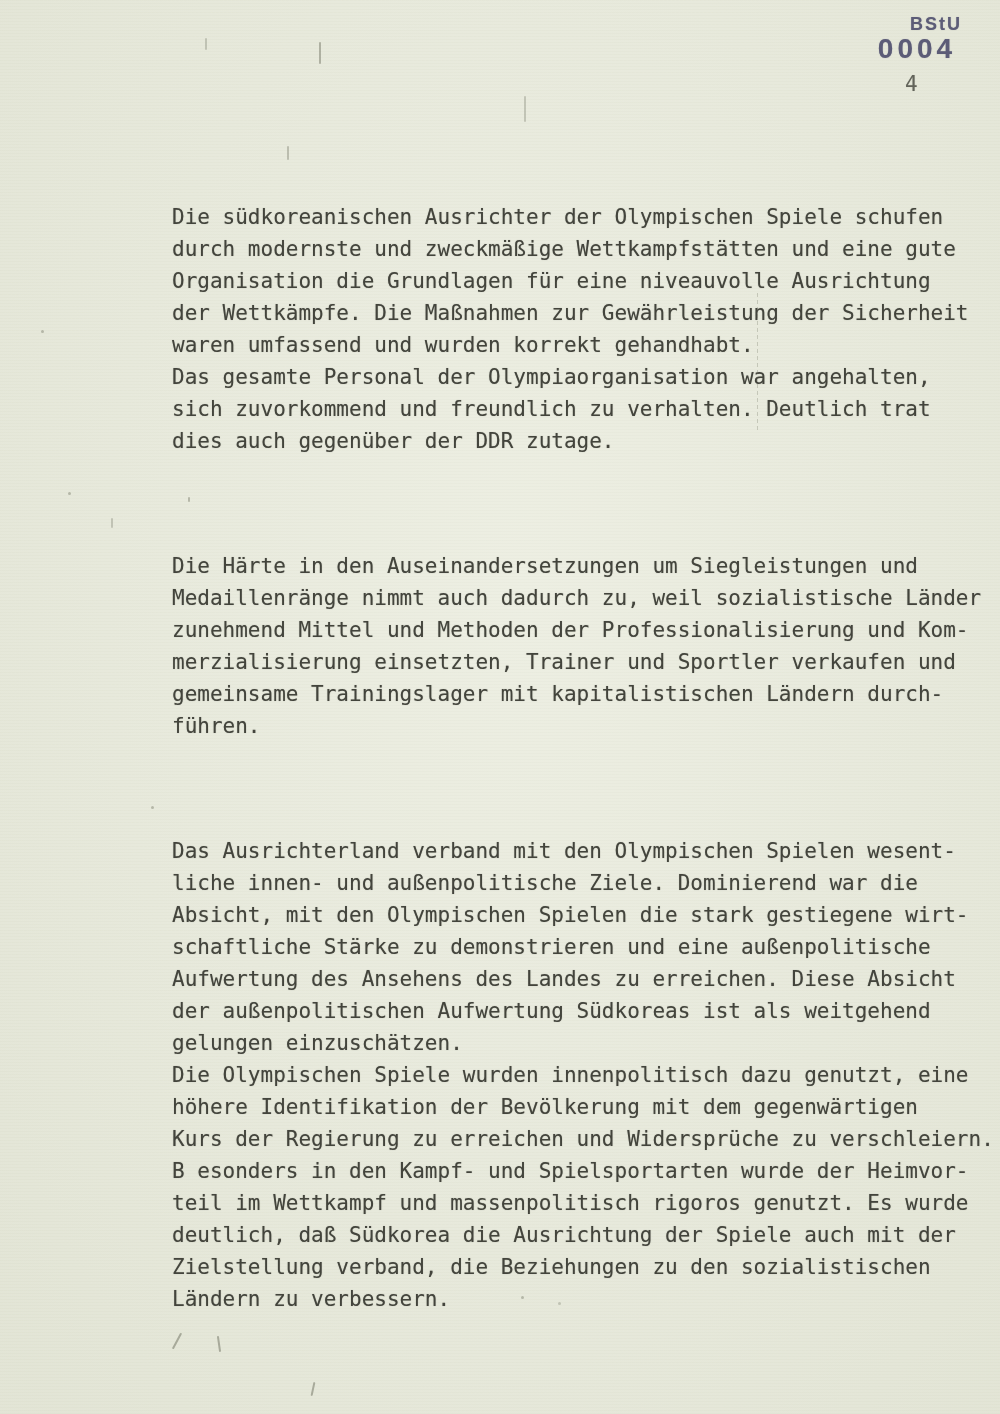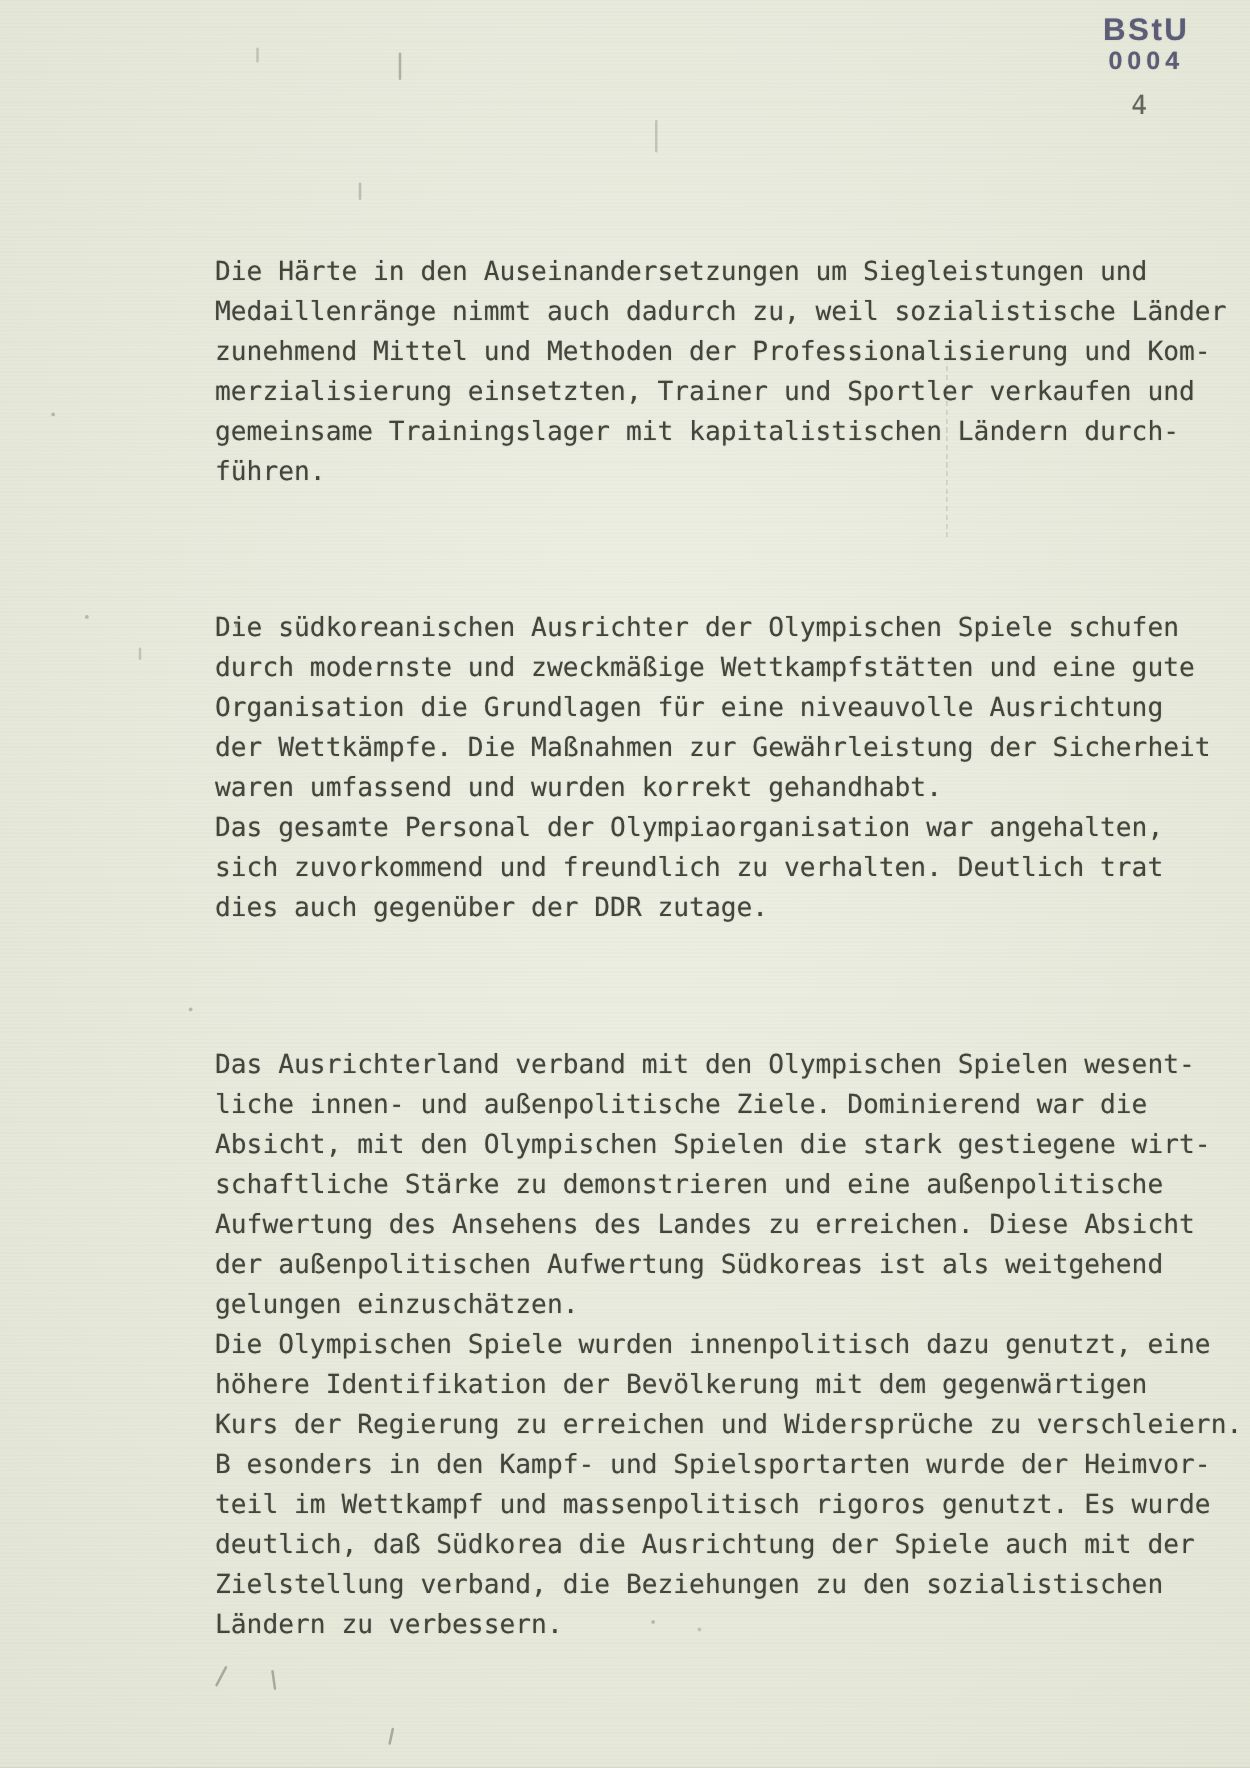--- a/index.html
+++ b/index.html
@@ -28,22 +28,22 @@
   .para{margin:0 0 29px 0;}
   .para:nth-of-type(3){}
   .stamp{
     position:absolute;top:15px;left:872px;width:90px;
     text-align:center;
     color:var(--stamp,#5c5c77);
     font-family:"Liberation Sans","DejaVu Sans",sans-serif;
     font-weight:bold;
     text-shadow:0 0 1px rgba(92,92,119,0.45);
   }
-  .stamp-top{font-size:25px;line-height:19px;letter-spacing:2px;}
-  .stamp-num{font-size:20px;line-height:26px;letter-spacing:4px;margin-top:2px;}
+  .stamp-top{font-size:18px;line-height:19px;letter-spacing:2px;text-align:right;}
+  .stamp-num{font-size:28px;line-height:26px;letter-spacing:4px;margin-top:2px;}
   .page-num{
     position:absolute;left:905px;top:72px;
     font-size:21px;color:var(--ink,#43443c);opacity:0.8;
     text-shadow:0 0 1px rgba(67,68,60,0.3);
   }
   
   .mark{position:absolute;background:#6b6d5d;pointer-events:none;}
   .m-crease{
     width:1px;height:140px;left:757px;top:290px;opacity:0.28;
     background:repeating-linear-gradient(0deg,#696c5a 0 4px,transparent 4px 7px);
@@ -58,34 +58,34 @@
 <div class="page">
 
   <div class="stamp">
     <div class="stamp-top">BStU</div>
     <div class="stamp-num">0004</div>
   </div>
 
   <div class="page-num">4</div>
 
   <div class="text-block">
-    <p class="para">Die Härte in den Auseinandersetzungen um Siegleistungen und
-Medaillenränge nimmt auch dadurch zu, weil sozialistische Länder
-zunehmend Mittel und Methoden der Professionalisierung und Kom-
-merzialisierung einsetzten, Trainer und Sportler verkaufen und
-gemeinsame Trainingslager mit kapitalistischen Ländern durch-
-führen.</p>
     <p class="para">Die südkoreanischen Ausrichter der Olympischen Spiele schufen
 durch modernste und zweckmäßige Wettkampfstätten und eine gute
 Organisation die Grundlagen für eine niveauvolle Ausrichtung
 der Wettkämpfe. Die Maßnahmen zur Gewährleistung der Sicherheit
 waren umfassend und wurden korrekt gehandhabt.
 Das gesamte Personal der Olympiaorganisation war angehalten,
 sich zuvorkommend und freundlich zu verhalten. Deutlich trat
 dies auch gegenüber der DDR zutage.</p>
+    <p class="para">Die Härte in den Auseinandersetzungen um Siegleistungen und
+Medaillenränge nimmt auch dadurch zu, weil sozialistische Länder
+zunehmend Mittel und Methoden der Professionalisierung und Kom-
+merzialisierung einsetzten, Trainer und Sportler verkaufen und
+gemeinsame Trainingslager mit kapitalistischen Ländern durch-
+führen.</p>
     <p class="para">Das Ausrichterland verband mit den Olympischen Spielen wesent-
 liche innen- und außenpolitische Ziele. Dominierend war die
 Absicht, mit den Olympischen Spielen die stark gestiegene wirt-
 schaftliche Stärke zu demonstrieren und eine außenpolitische
 Aufwertung des Ansehens des Landes zu erreichen. Diese Absicht
 der außenpolitischen Aufwertung Südkoreas ist als weitgehend
 gelungen einzuschätzen.
 Die Olympischen Spiele wurden innenpolitisch dazu genutzt, eine
 höhere Identifikation der Bevölkerung mit dem gegenwärtigen
 Kurs der Regierung zu erreichen und Widersprüche zu verschleiern.

